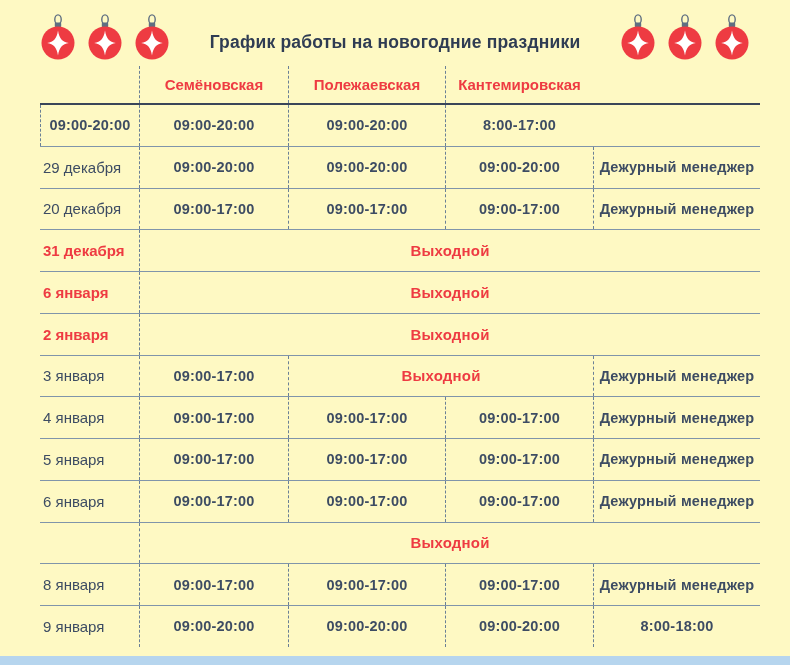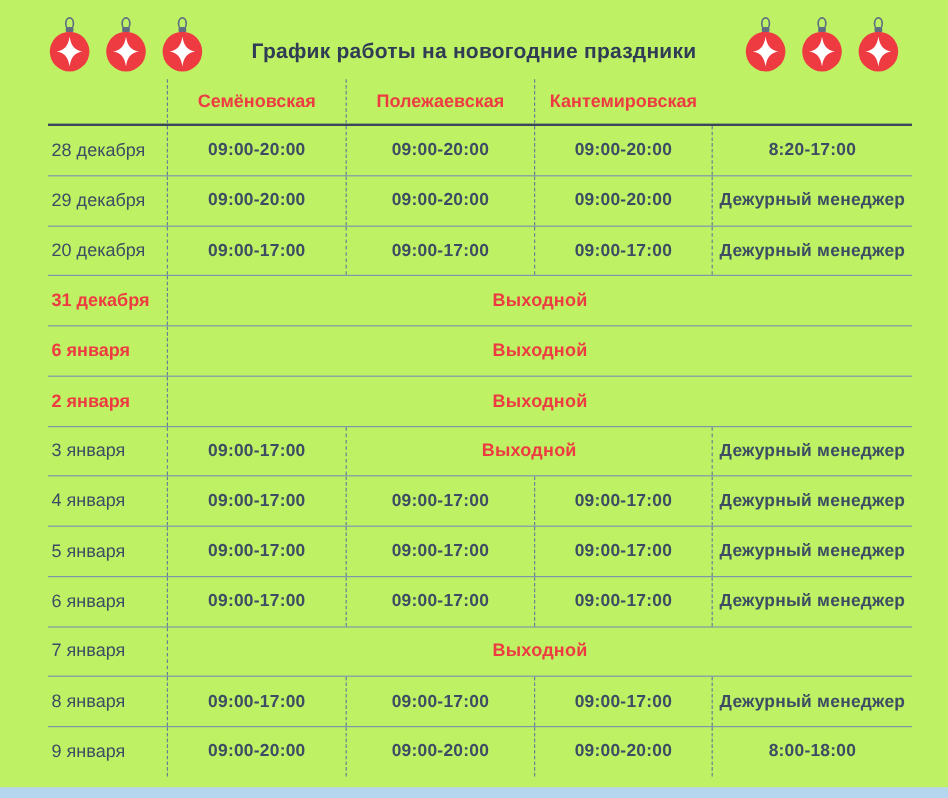--- a/index.html
+++ b/index.html
@@ -1,19 +1,19 @@
 <!DOCTYPE html>
 <html><head>
 <meta charset="utf-8">
 <style>
   html,body{margin:0;padding:0;}
   .page{
     position:relative;
     width:790px;height:665px;
-    background:#bef264;
+    background:#fef9c3;
     overflow:hidden;
     font-family:"Liberation Sans", sans-serif;
   }
   .footer-strip{
     position:absolute;left:0;bottom:0;width:100%;height:9px;
     background:#b6d5ee;
   }
   .ornaments{position:absolute;top:13px;display:flex;gap:11px;}
   .ornaments.left{left:40px;}
   .ornaments.right{right:40px;}
@@ -112,25 +112,24 @@
   <div class="table">
 
     <div class="grid head">
       <div class="hc"></div>
       <div class="hc dl">Семёновская</div>
       <div class="hc dl">Полежаевская</div>
       <div class="hc dl">Кантемировская</div>
     </div>
 
     <div class="grid r">
-      <div class="d">28 декабря</div>
-      <div class="c dl">09:00-20:00</div>
-      <div class="c dl">09:00-20:00</div>
-      <div class="c dl">09:00-20:00</div>
-      <div class="c dl">8:20-17:00</div>
+      <div class="c dl">09:00-20:00</div>
+      <div class="c dl">09:00-20:00</div>
+      <div class="c dl">09:00-20:00</div>
+      <div class="c dl">8:00-17:00</div>
     </div>
 
     <div class="grid r">
       <div class="d">29 декабря</div>
       <div class="c dl">09:00-20:00</div>
       <div class="c dl">09:00-20:00</div>
       <div class="c dl">09:00-20:00</div>
       <div class="c dl">Дежурный менеджер</div>
     </div>
 
@@ -182,21 +181,20 @@
 
     <div class="grid r">
       <div class="d">6 января</div>
       <div class="c dl">09:00-17:00</div>
       <div class="c dl">09:00-17:00</div>
       <div class="c dl">09:00-17:00</div>
       <div class="c dl">Дежурный менеджер</div>
     </div>
 
     <div class="grid r">
-      <div class="d">7 января</div>
       <div class="c red span4 dl">Выходной</div>
     </div>
 
     <div class="grid r">
       <div class="d">8 января</div>
       <div class="c dl">09:00-17:00</div>
       <div class="c dl">09:00-17:00</div>
       <div class="c dl">09:00-17:00</div>
       <div class="c dl">Дежурный менеджер</div>
     </div>

